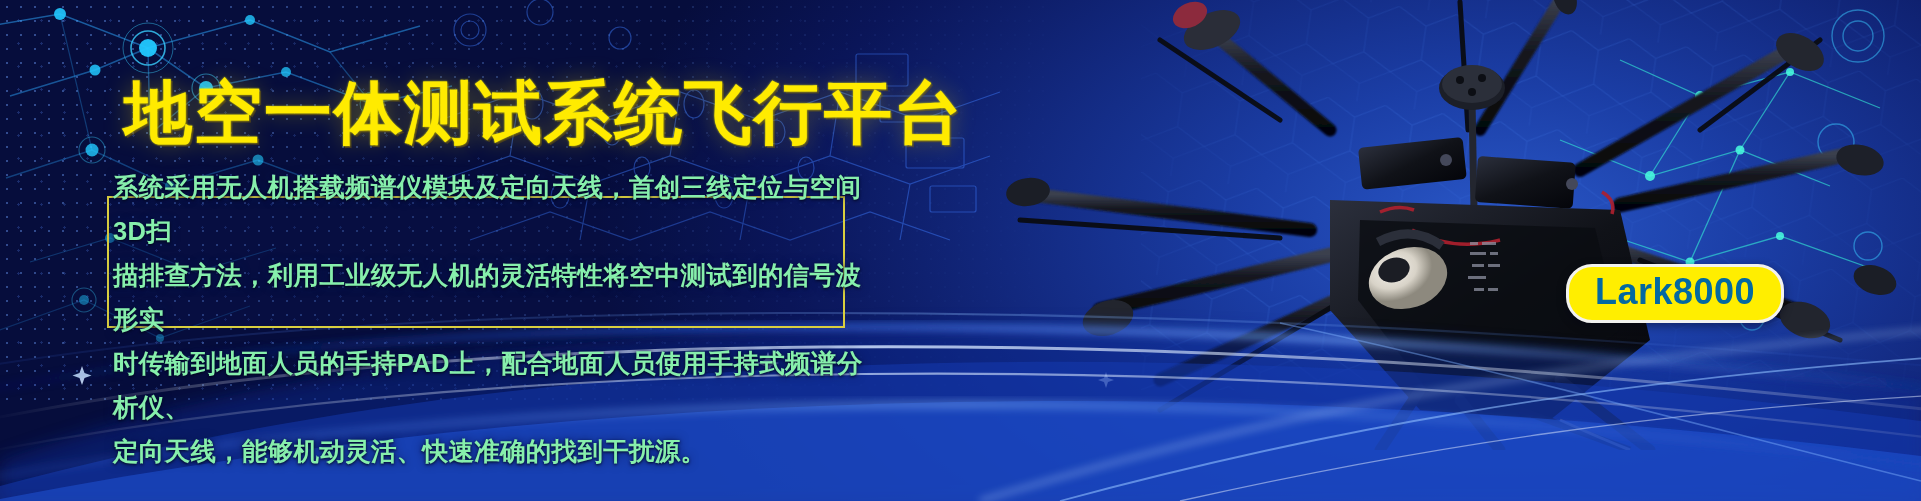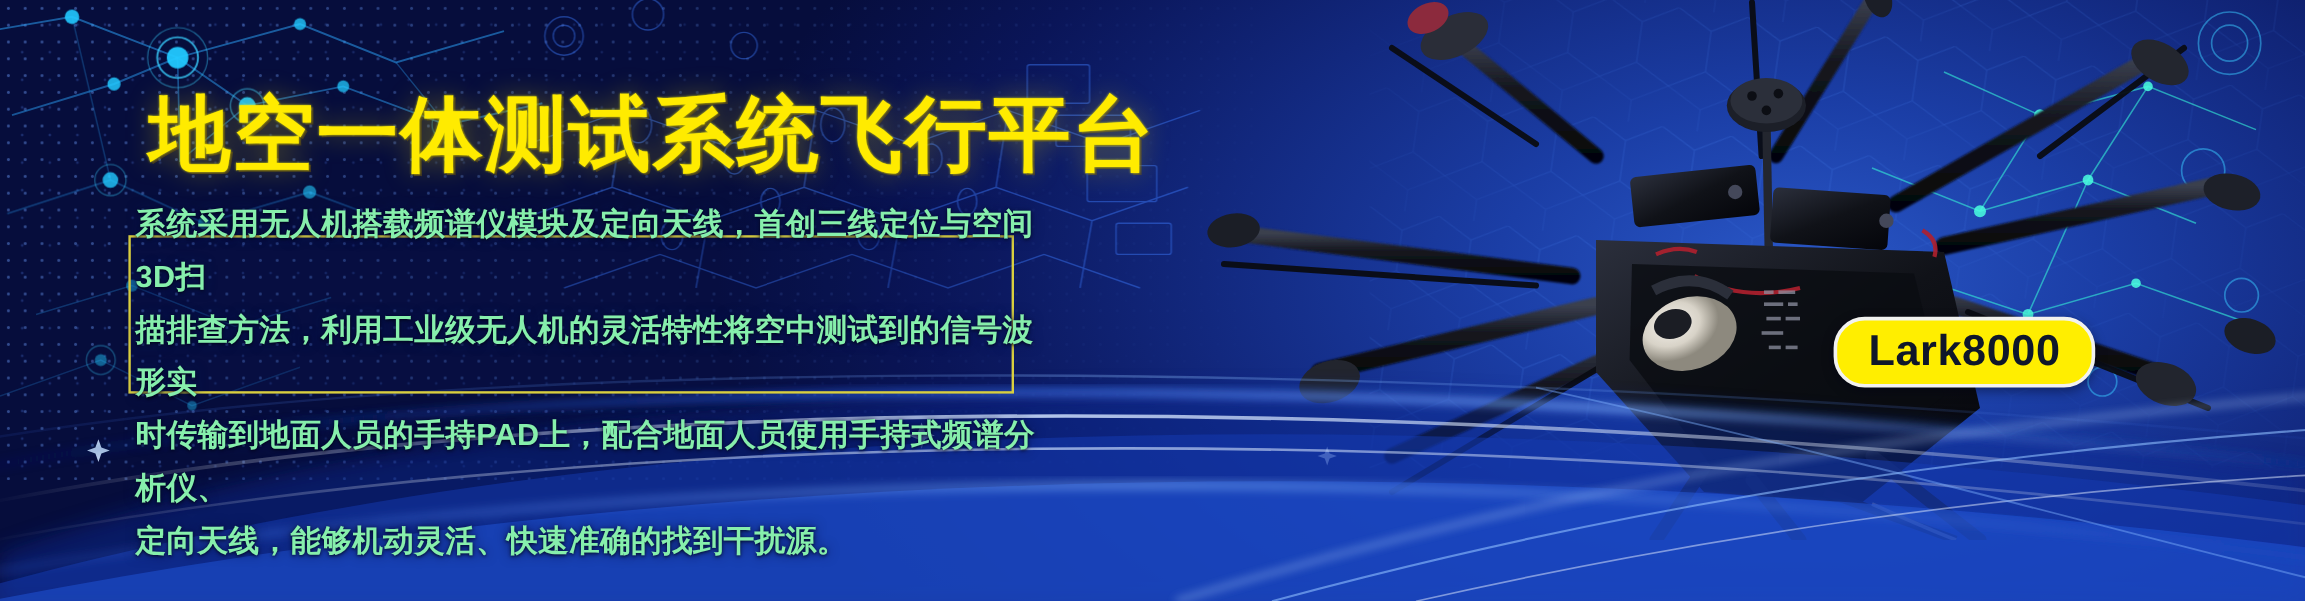--- a/index.html
+++ b/index.html
@@ -101,27 +101,27 @@
     line-height: 44px;
     color: #86efac;
     font-weight: 600;
     letter-spacing: .3px;
     text-shadow: 0 1px 3px rgba(0,0,10,0.85), 0 0 10px rgba(8,20,80,0.9);
     white-space: pre-line;
   }
 
   .badge {
     position: absolute;
-    left: 1528px;
+    left: 1566px;
     top: 264px;
     padding: 6px 26px 9px 26px;
     background: #ffee00;
     border: 3px solid #f2f2ef;
     border-radius: 26px;
-    color: #0f172a;
+    color: #0369a1;
     font-size: 36px;
     font-weight: bold;
     letter-spacing: .5px;
     line-height: 1.05;
     box-shadow: 0 3px 10px rgba(0,0,20,0.45);
   }
 </style>
 </head>
 <body>
 

